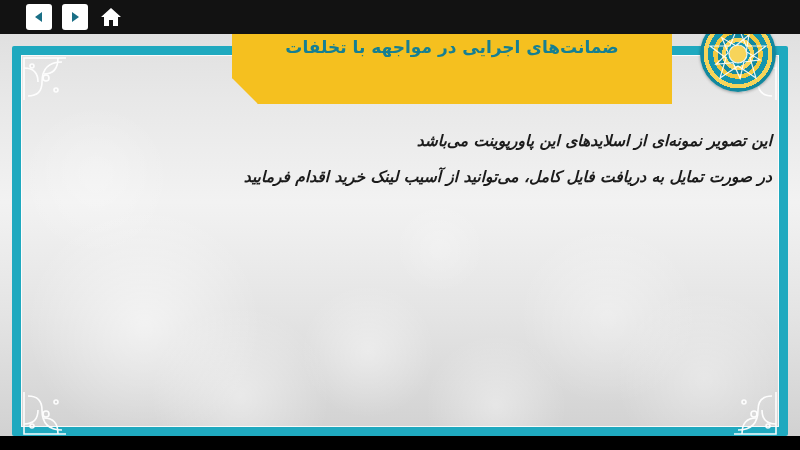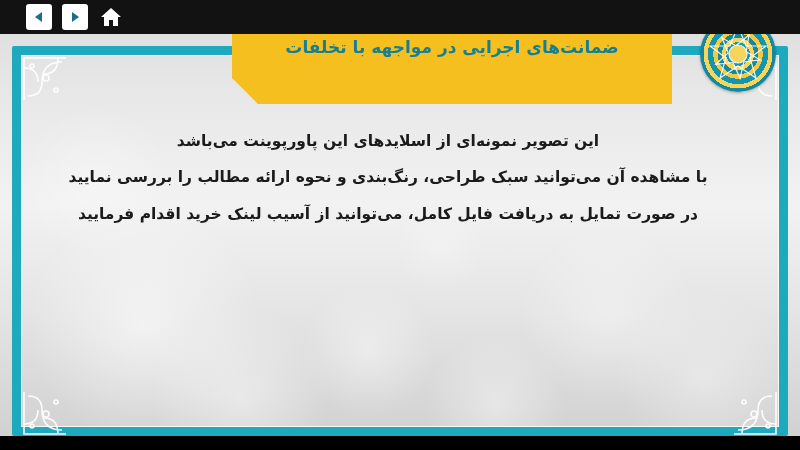--- a/index.html
+++ b/index.html
@@ -154,26 +154,26 @@
     right: 24px;
     top: 16px;
     width: 76px;
     height: 76px;
     z-index: 31;
   }
 
   
   #body-text {
     position: absolute;
-    left: 28px;
+    left: 52px;
     top: 130px;
     width: 720px;
-    text-align: center;
     direction: rtl;
     z-index: 15;
+    font-style: italic;
   }
   #body-text p {
     margin: 0 0 13px 0;
     font-family: "DejaVu Sans", sans-serif;
     font-size: 15.5px;
     font-weight: bold;
     color: #1b1b1b;
     line-height: 1.5;
   }
 
@@ -251,21 +251,20 @@
     <svg id="medallion-star" viewBox="0 0 76 76">
       <g fill="none" stroke="#ffffff" stroke-width="1.2" opacity="0.9">
         <polygon points="38,10 46,30 66,30 50,42 56,62 38,50 20,62 26,42 10,30 30,30"></polygon>
         <polygon points="38,16 44,32 60,32 47,42 52,58 38,48 24,58 29,42 16,32 32,32" transform="rotate(30 38 38)"></polygon>
         <circle cx="38" cy="38" r="9"></circle>
       </g>
     </svg>
 
     <div id="body-text">
       <p>این تصویر نمونه‌ای از اسلایدهای این پاورپوینت می‌باشد</p>
-      <p>با مشاهده آن می‌توانید سبک طراحی، رنگ‌بندی و نحوه ارائه مطالب را بررسی نمایید</p>
       <p>در صورت تمایل به دریافت فایل کامل، می‌توانید از آسیب لینک خرید اقدام فرمایید</p>
     </div>
   </div>
 
   <div id="topbar">
     <div class="navbtn" id="nav-prev">
       <svg width="14" height="14" viewBox="0 0 14 14">
         <polygon points="10,2 10,12 3,7" fill="#1a6f86"></polygon>
       </svg>
     </div>

